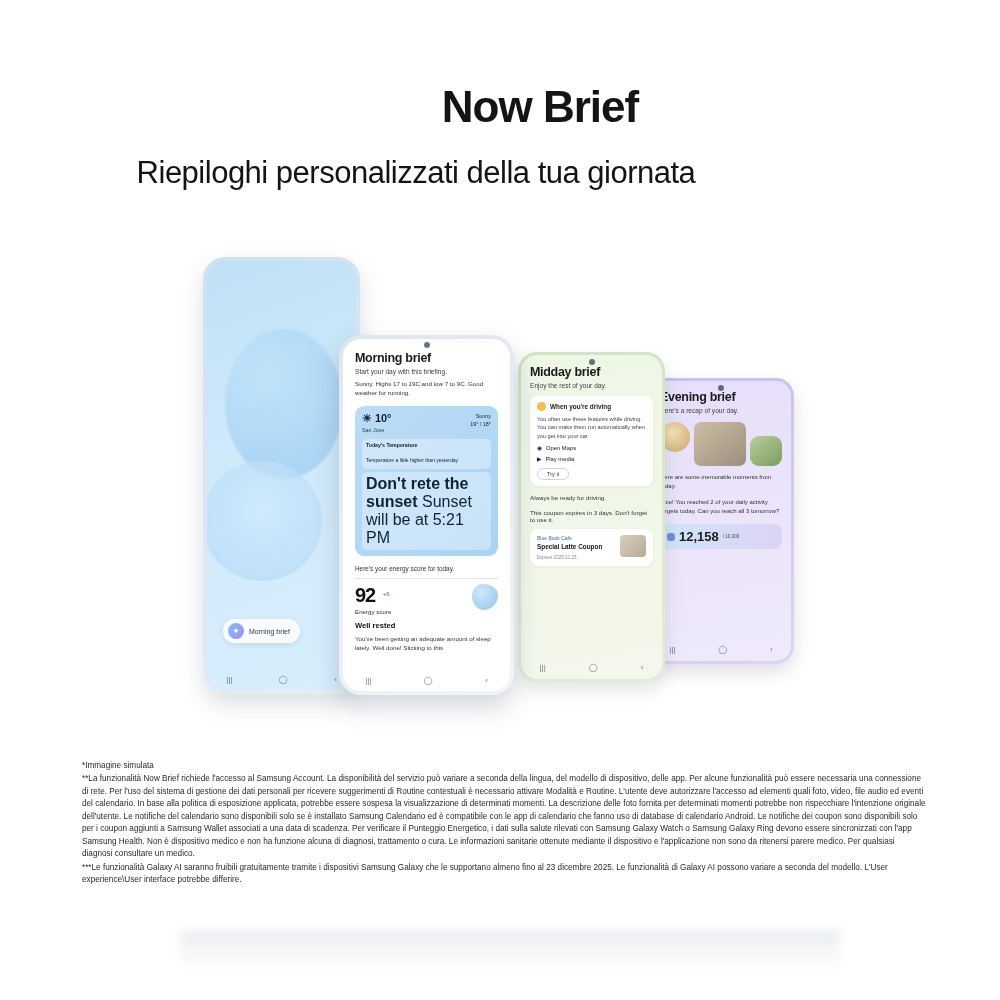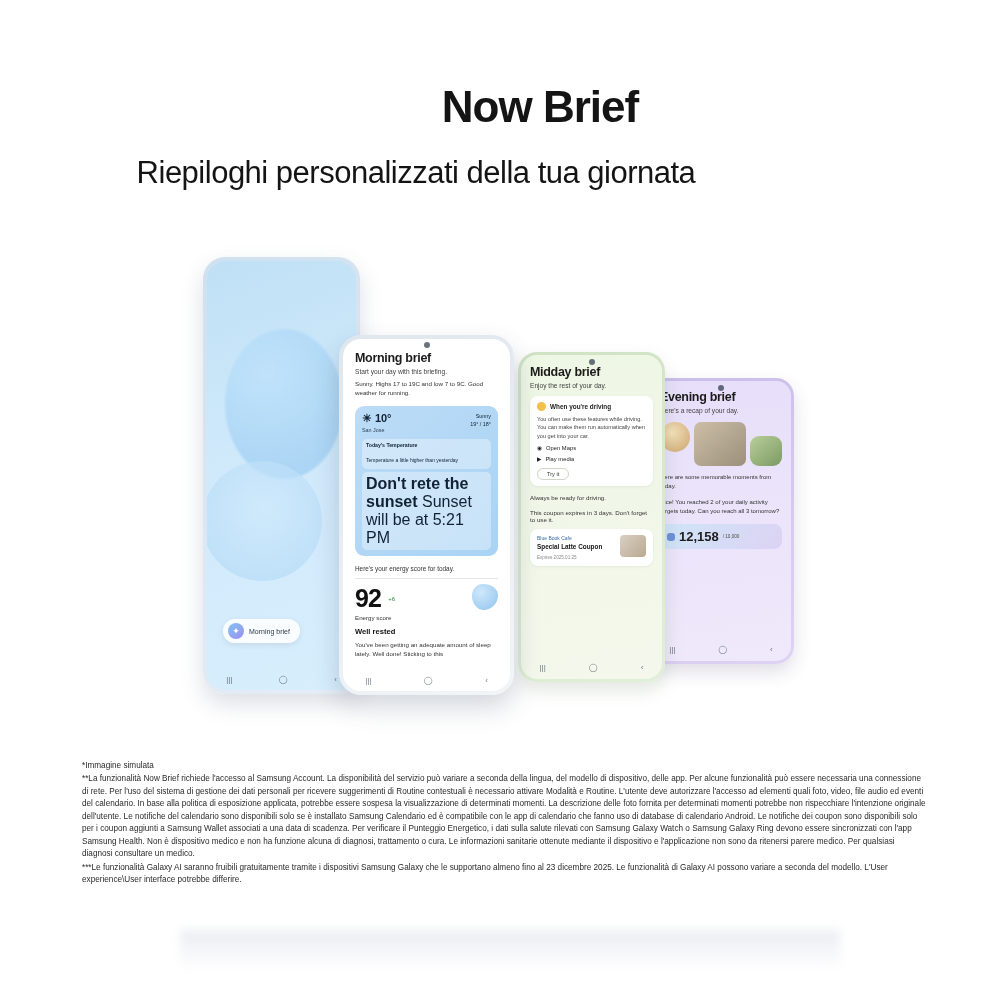--- a/index.html
+++ b/index.html
@@ -115,21 +115,21 @@
   .wloc{font-size:5.4px;opacity:.85;margin-top:2px;}
   .wright{text-align:right;font-size:5.4px;line-height:1.5;}
   .wnote{margin-top:6px;background:rgba(255,255,255,.35);border-radius:5px;padding:3px 4px;}
   .wnote b{display:block;font-size:5.2px;font-weight:700;}
   .wnote span{font-size:5px;}
   .wnote2{margin-top:3px;background:rgba(255,255,255,.35);border-radius:5px;padding:3px 4px;}
 
   .score-lead{font-size:6.4px;color:#333;margin-top:9px;}
   .divider{height:1px;background:#e4e4e4;margin:6px 0 5px;}
   .score-row{display:flex;align-items:flex-start;justify-content:space-between;}
-  .score-num{font-size:25px;font-weight:700;letter-spacing:-1px;color:#111;}
+  .score-num{font-size:20px;font-weight:700;letter-spacing:-1px;color:#111;}
   .score-delta{font-size:6px;color:#2b8a3e;margin-left:3px;vertical-align:super;}
   .score-label{font-size:6.2px;color:#333;margin-top:1px;}
   .score-state{font-size:7.6px;font-weight:700;margin-top:6px;color:#111;}
   .blobby{
     width:26px;height:26px;border-radius:42% 58% 55% 45%/45% 42% 58% 55%;
     background:radial-gradient(circle at 35% 32%,#cfe8fb,#8fc3ee);
   }
 
   
   .gcard{background:#fff;border-radius:8px;padding:6px 7px;margin-top:7px;box-shadow:0 1px 3px rgba(0,0,0,.06);}

